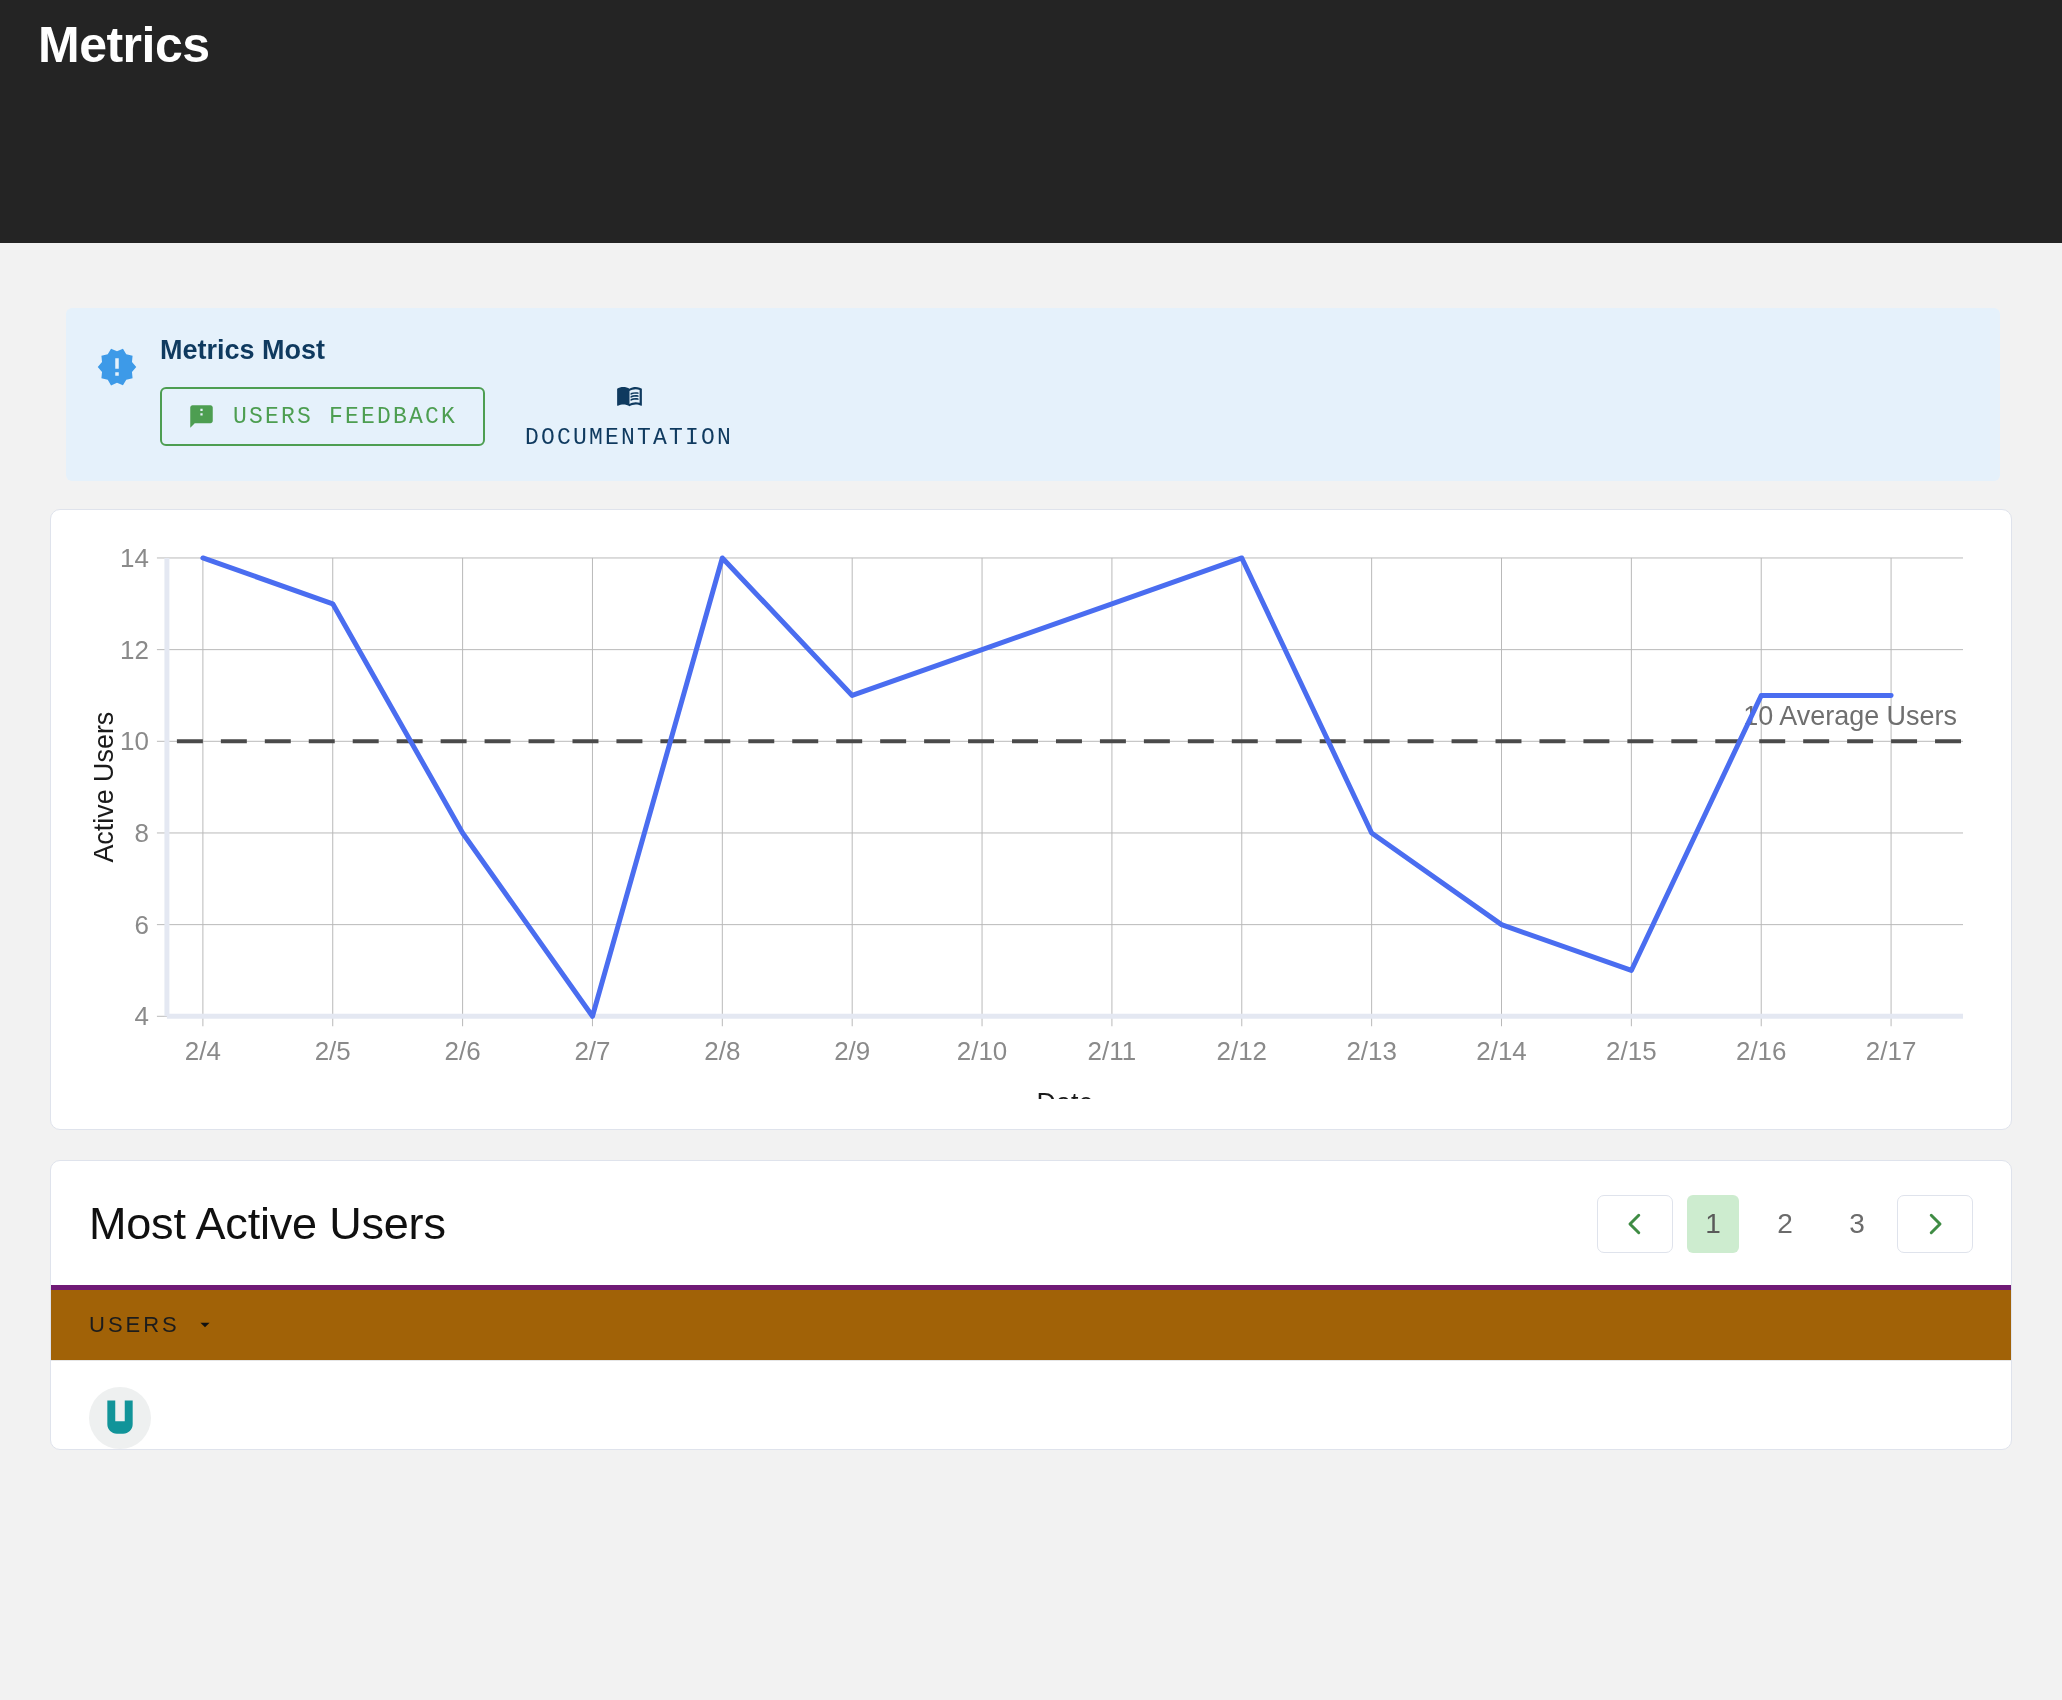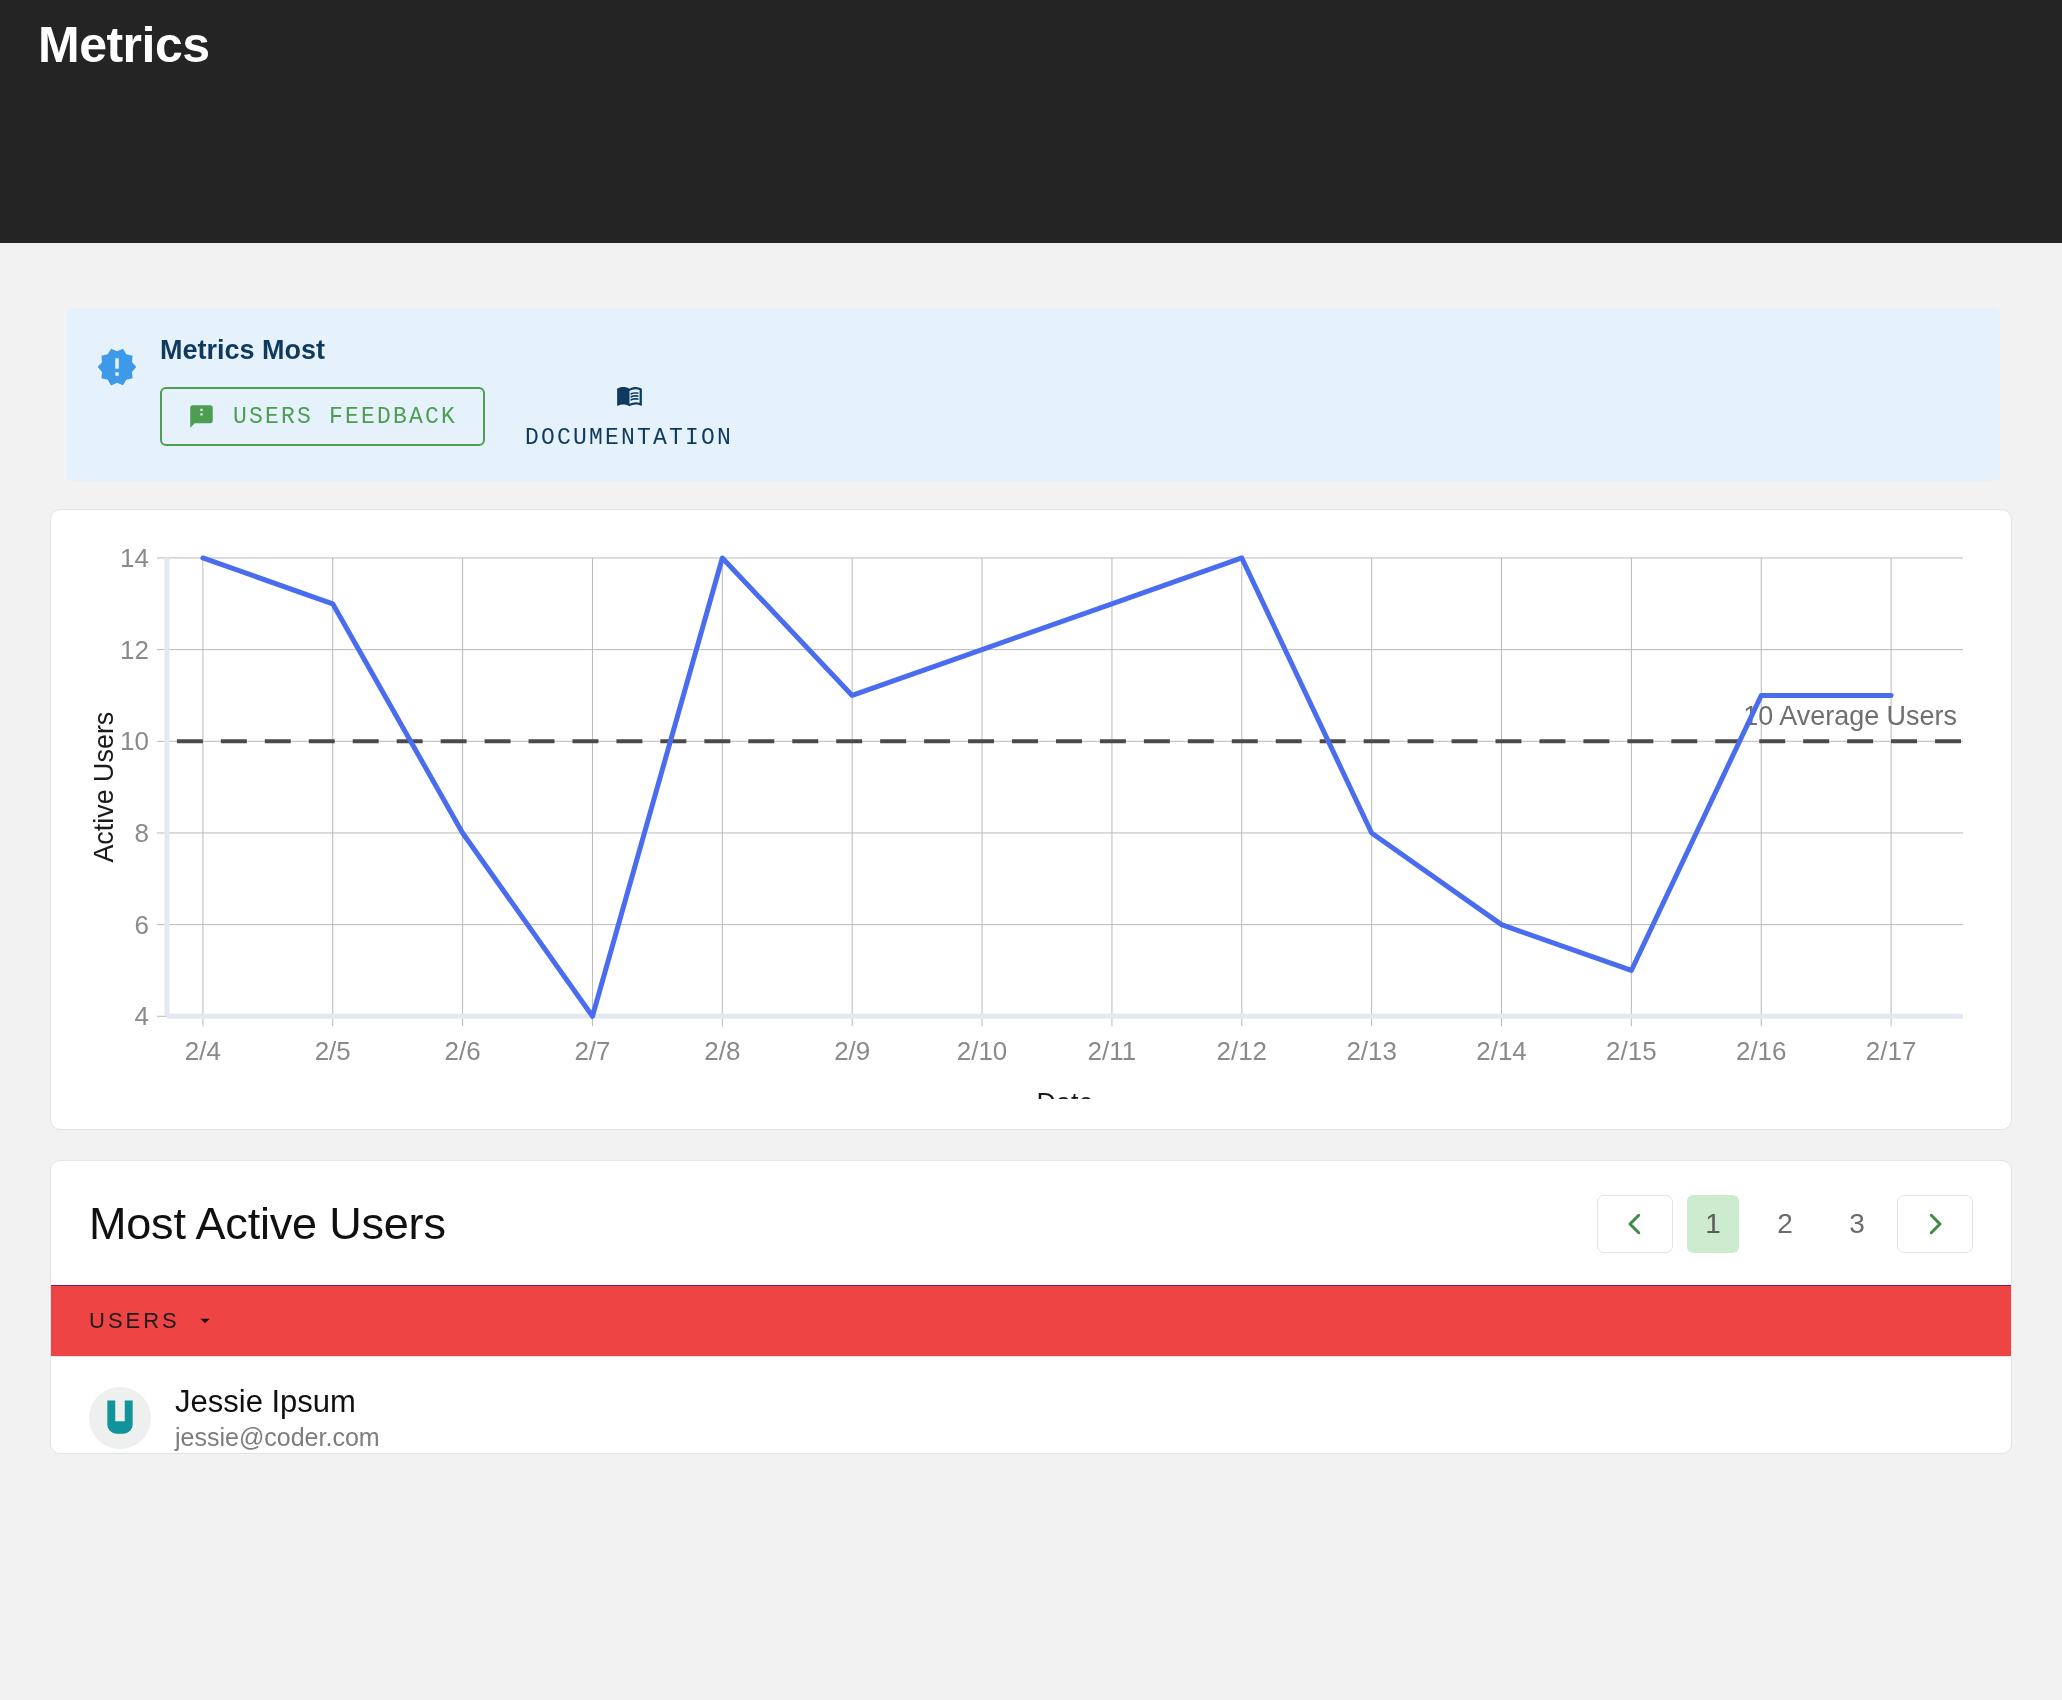--- a/index.html
+++ b/index.html
@@ -143,22 +143,22 @@
     cursor: pointer;
     background: transparent;
     border: none;
   }
   .pager-num.active {
     background: #cdeccf;
     color: #5a5a5a;
   }
 
   .users-colhead {
-    background: #ef4444;
-    border-top: 1px solid #701a75;
+    background: #a16207;
+    border-top: 5px solid #701a75;
     border-bottom: 1px solid #e6e6e6;
     padding: 22px 38px;
     display: flex;
     align-items: center;
     gap: 14px;
   }
   .users-colhead-label {
     font-size: 22px;
     letter-spacing: 3px;
     color: #1c1c1c;
@@ -336,20 +336,16 @@
         </svg>
       </span>
     </div>
 
     <div class="user-row">
       <div class="avatar">
         <svg viewBox="0 0 24 24" width="38" height="42">
           <path fill="#119499" d="M4 1h5v13h6V1h5v15c0 3.3-2.7 6-6 6h-4c-3.3 0-6-2.7-6-6V1z"></path>
         </svg>
       </div>
-      <div>
-        <div class="user-name">Jessie Ipsum</div>
-        <div class="user-email">jessie@coder.com</div>
-      </div>
     </div>
   </div>
 
 </div>
 
 </body></html>

